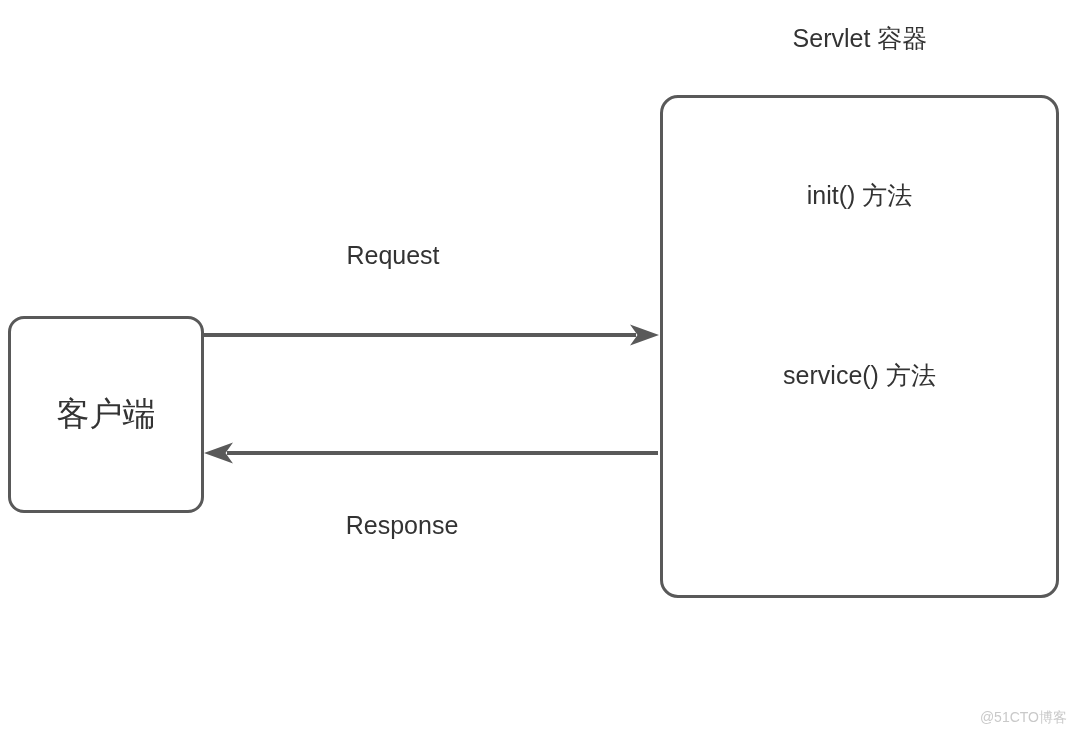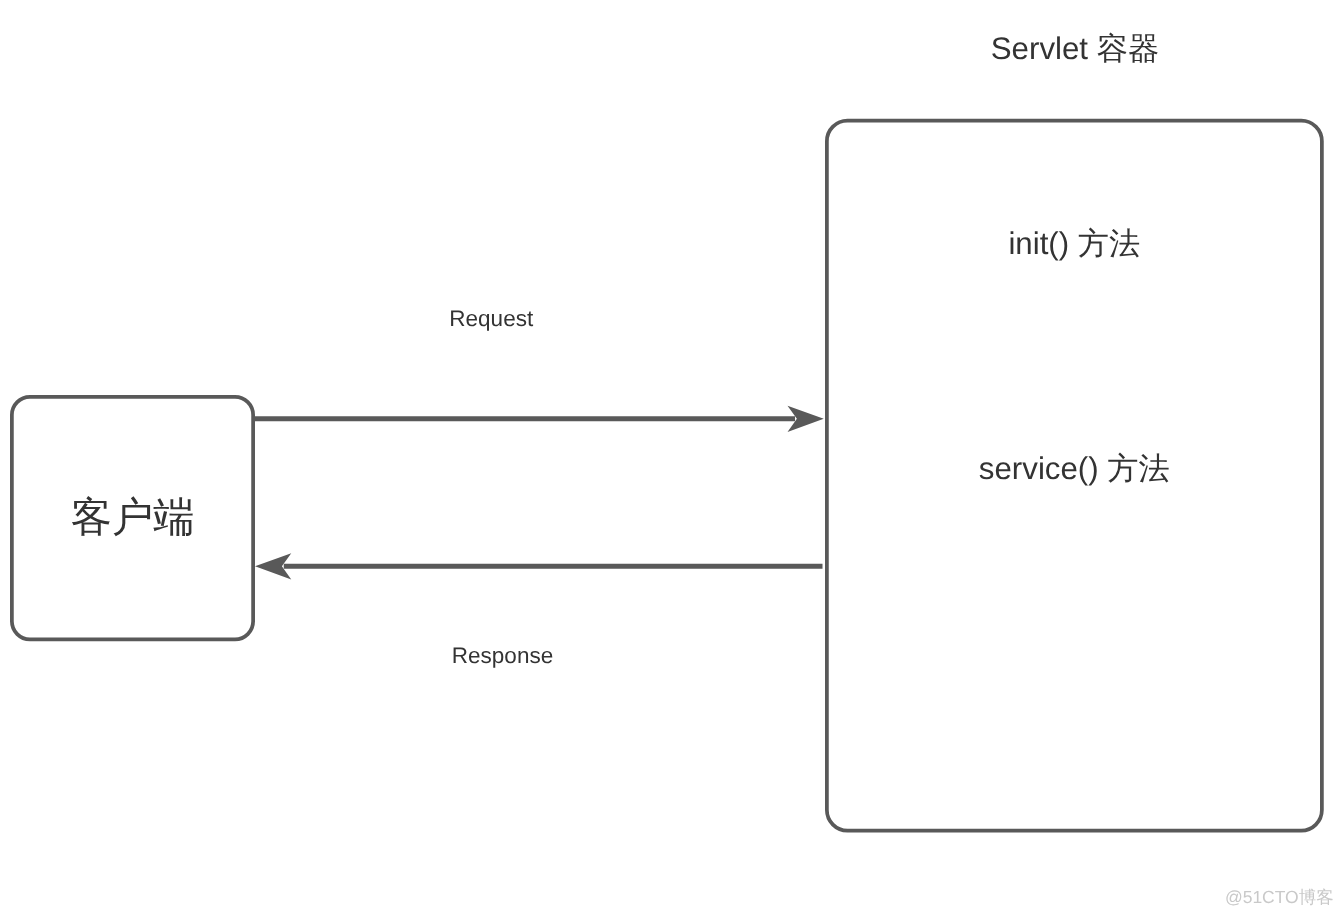--- a/index.html
+++ b/index.html
@@ -46,21 +46,21 @@
   }
   .client-box span {
     font-size: 33px;
     color: var(--text);
   }
   .container-box {
     position: absolute;
     left: 660px;
     top: 95px;
     width: 399px;
-    height: 571px;
+    height: 503px;
     border: 3px solid var(--stroke);
     border-radius: 18px;
     box-sizing: border-box;
   }
   .method-label {
     position: absolute;
     left: 0;
     width: 100%;
     text-align: center;
     font-size: 25px;
@@ -81,21 +81,21 @@
     stroke: var(--stroke);
     stroke-width: 4;
   }
   .arrows-layer path {
     fill: var(--stroke);
     stroke: none;
   }
   .arrow-label {
     position: absolute;
     transform: translate(-50%, -50%);
-    font-size: 18px;
+    font-size: 25px;
     color: var(--text);
     white-space: nowrap;
   }
   .request-label  { left: 393px; top: 255px; }
   .response-label { left: 402px; top: 525px; text-align: center; }
   .watermark {
     position: absolute;
     right: 3px;
     top: 709px;
     font-size: 14px;

